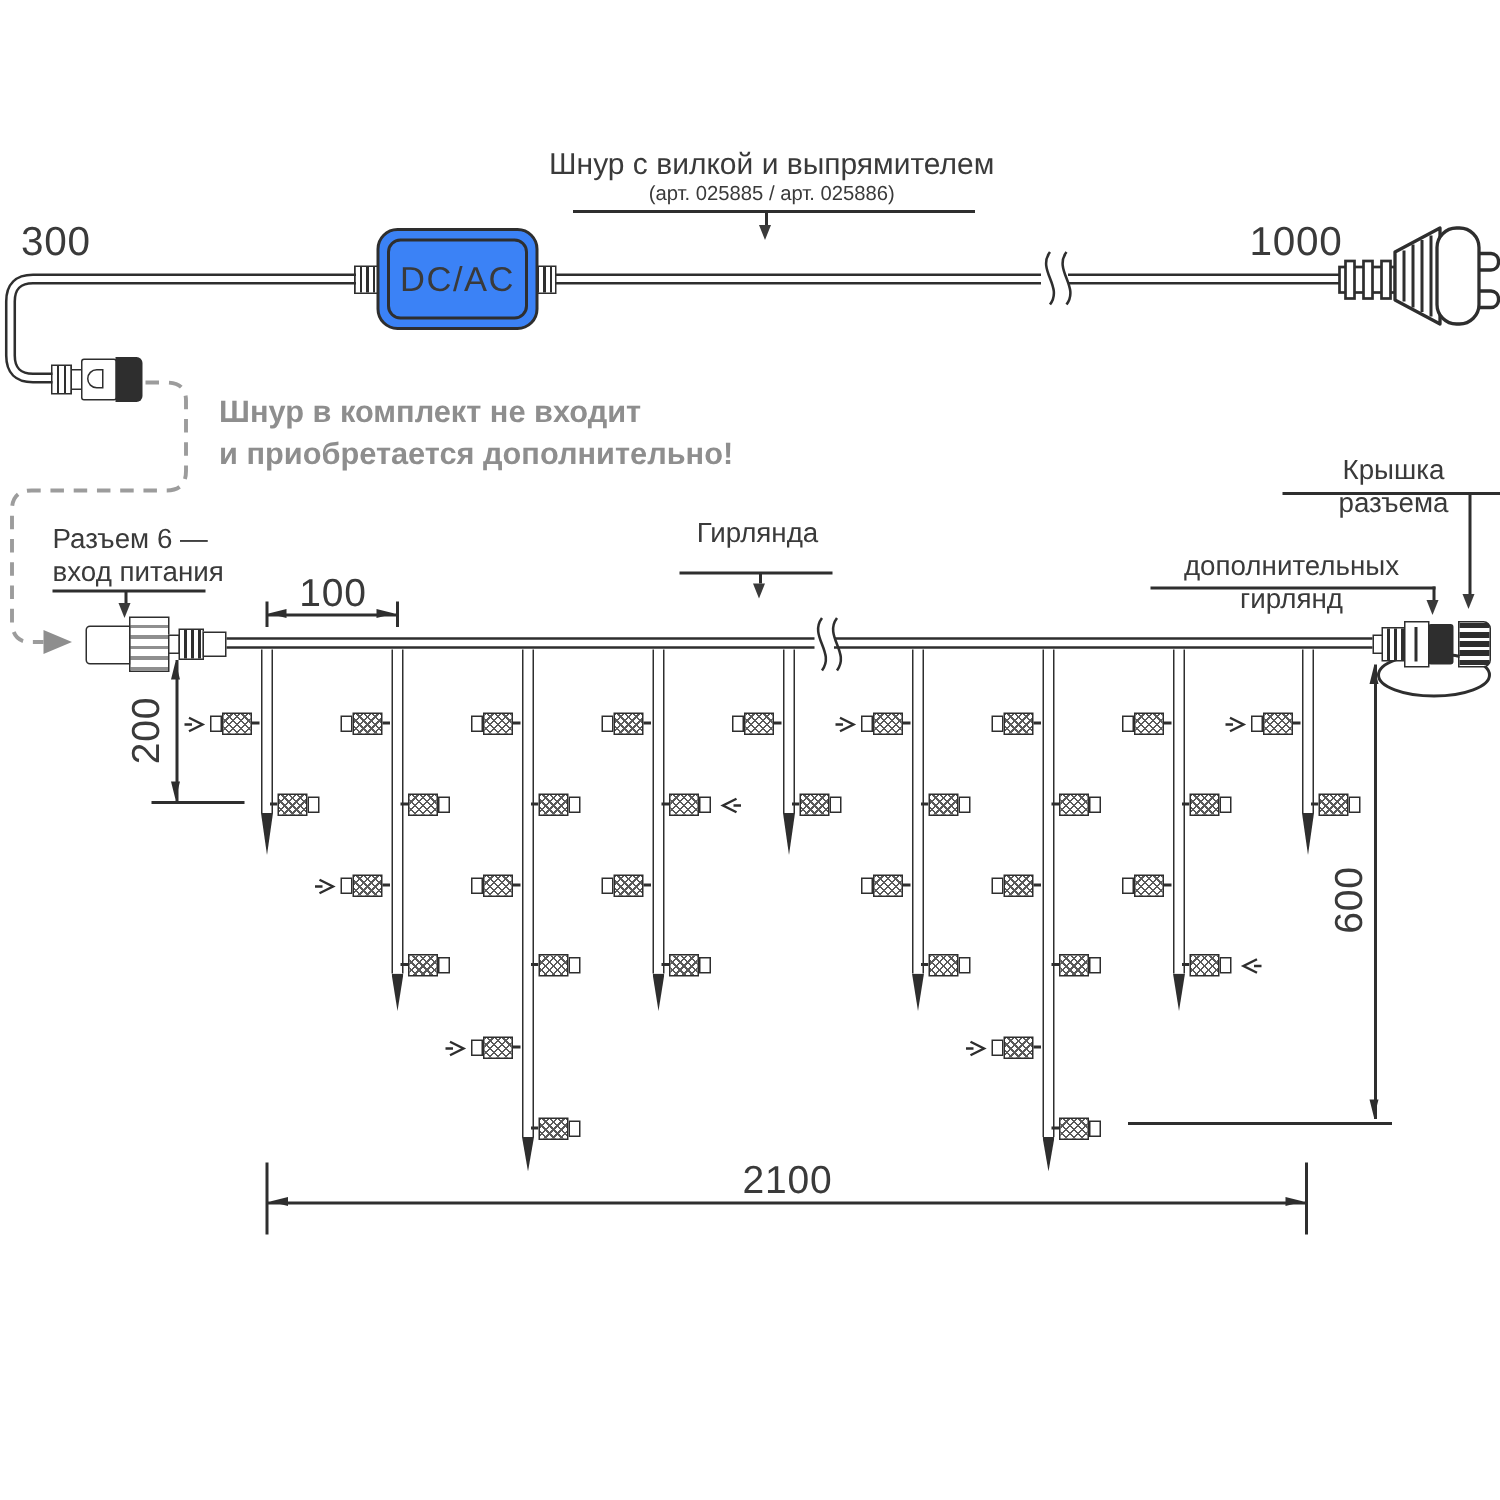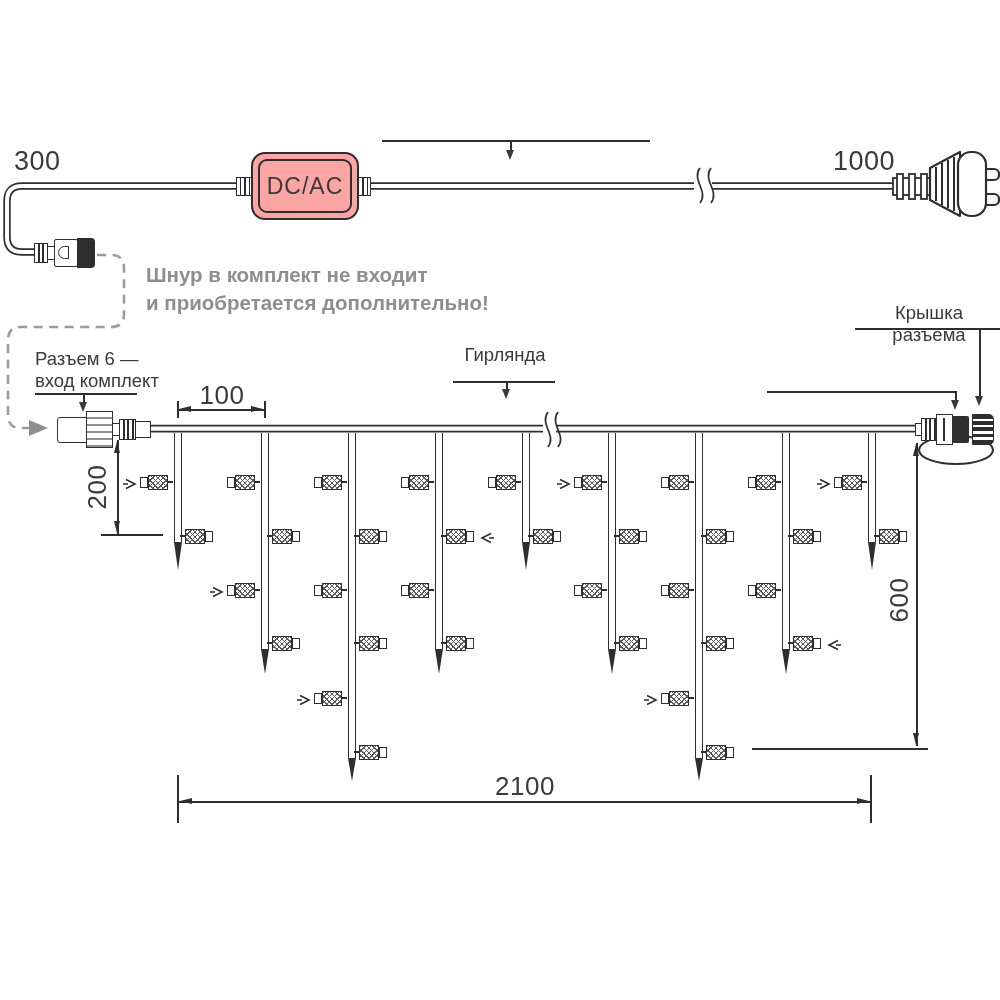--- a/index.html
+++ b/index.html
@@ -21,21 +21,21 @@
   
   .lh{width:0;height:0;border-left:4.5px solid transparent;border-right:4.5px solid transparent;
       border-top:10px solid var(--tx);}
   
   .ah{width:0;height:0;}
   .ahl{border-top:3.8px solid transparent;border-bottom:3.8px solid transparent;border-right:12.5px solid var(--ln);}
   .ahr{border-top:3.8px solid transparent;border-bottom:3.8px solid transparent;border-left:12.5px solid var(--ln);}
   .ahu{border-left:3.8px solid transparent;border-right:3.8px solid transparent;border-bottom:12.5px solid var(--ln);}
   .ahd{border-left:3.8px solid transparent;border-right:3.8px solid transparent;border-top:12.5px solid var(--ln);}
   
-  .dcac-out{border:2.2px solid var(--ln);border-radius:14px;background:#fca5a5;}
+  .dcac-out{border:2.2px solid var(--ln);border-radius:14px;background:#3b82f6;}
   .dcac-in{position:absolute;left:5px;top:5px;right:5px;bottom:5px;border:2px solid var(--ln);border-radius:9px;
            display:flex;align-items:center;justify-content:center;font-size:23px;letter-spacing:1px;color:var(--tx);}
   .nub{border:1.8px solid var(--ln);background:repeating-linear-gradient(90deg,#fff 0 2.8px,var(--ln) 2.8px 4.4px);}
   
   .pc{border:1.8px solid var(--ln);background:#fff;box-sizing:border-box;}
   .ribv{background:repeating-linear-gradient(90deg,#fff 0 2.8px,var(--ln) 2.8px 4.6px) !important;}
   .collar{background:repeating-linear-gradient(180deg,#fff 0 4.5px,#8f8f8f 4.5px 7px) !important;}
   .blk{background:var(--ln);}
   .caph{background:repeating-linear-gradient(180deg,var(--ln) 0 3.8px,#fff 3.8px 6.2px) !important;}
   
@@ -293,56 +293,59 @@
         <div class="bodyp"></div>
         <div class="capb"></div>
       </div>
     </div>
 
   <div id="ui">
 
     <div class="abs num" style="left:14px;top:146px;">300</div>
     <div class="abs num" style="left:833px;top:146px;">1000</div>
 
+    <div class="abs c" style="left:357px;top:99px;width:315px;font-size:20px;">Шнур с вилкой и выпрямителем</div>
+    <div class="abs c" style="left:357px;top:121px;width:315px;font-size:13.5px;">(арт. 025885 / арт. 025886)</div>
     <div class="abs hl" style="left:382px;top:140px;width:268px;"></div>
     <div class="abs vl" style="left:510px;top:141px;height:10px;"></div>
     <div class="abs lh" style="left:506px;top:150px;"></div>
 
     <div class="abs nub" style="left:236px;top:177px;width:15px;height:17px;"></div>
     <div class="abs nub" style="left:354px;top:177px;width:15px;height:17px;"></div>
     <div class="abs dcac-out" style="left:251px;top:152px;width:104px;height:64px;">
       <div class="dcac-in">DC/AC</div>
     </div>
 
     <div class="abs pc ribv" style="left:34px;top:243px;width:14px;height:20px;"></div>
     <div class="abs pc" style="left:47px;top:246px;width:8px;height:14px;"></div>
     <div class="abs pc" style="left:54px;top:239px;width:24px;height:28px;border-radius:2px;"></div>
     <div class="abs pc" style="left:58px;top:246px;width:11px;height:13px;border-radius:7px 0 0 7px;"></div>
     <div class="abs blk" style="left:77px;top:238px;width:18px;height:30px;border-radius:0 4px 4px 0;"></div>
 
     <div class="abs note-t" style="left:146px;top:291px;">и приобретается дополнительно!</div>
     <div class="abs note-t" style="left:146px;top:263px;">Шнур в комплект не входит</div>
 
     <div class="abs lbl" style="left:35px;top:348px;">Разъем 6 —</div>
-    <div class="abs lbl" style="left:35px;top:370px;">вход комплект</div>
+    <div class="abs lbl" style="left:35px;top:370px;">вход питания</div>
     <div class="abs hl" style="left:35px;top:393px;width:102px;"></div>
     <div class="abs vl" style="left:83px;top:394px;height:8px;"></div>
     <div class="abs lh" style="left:79px;top:402px;"></div>
 
     <div class="abs pc" style="left:57px;top:417px;width:30px;height:26px;border-radius:3px 0 0 3px;"></div>
     <div class="abs pc collar" style="left:86px;top:411px;width:27px;height:37px;"></div>
     <div class="abs pc" style="left:112px;top:423px;width:8px;height:13px;"></div>
     <div class="abs pc ribv" style="left:119px;top:419px;width:17px;height:21px;"></div>
     <div class="abs pc" style="left:135px;top:421px;width:16px;height:17px;"></div>
 
     <div class="abs lbl c" style="left:455px;top:344px;width:100px;">Гирлянда</div>
     <div class="abs hl" style="left:453px;top:381px;width:102px;"></div>
     <div class="abs vl" style="left:506px;top:382px;height:7px;"></div>
     <div class="abs lh" style="left:502px;top:389px;"></div>
 
+    <div class="abs lbl c" style="left:761px;top:366px;width:200px;">дополнительных гирлянд</div>
     <div class="abs hl" style="left:767px;top:391px;width:190px;"></div>
     <div class="abs vl" style="left:955.4px;top:391px;height:10px;"></div>
     <div class="abs lh" style="left:951px;top:400px;"></div>
 
     <div class="abs lbl c" style="left:856px;top:302px;width:146px;">Крышка разъема</div>
     <div class="abs hl" style="left:855px;top:328px;width:145px;"></div>
     <div class="abs vl" style="left:979px;top:328px;height:70px;"></div>
     <div class="abs lh" style="left:975px;top:396px;"></div>
 
     <div class="abs pc" style="left:915px;top:423px;width:8px;height:13px;"></div>

